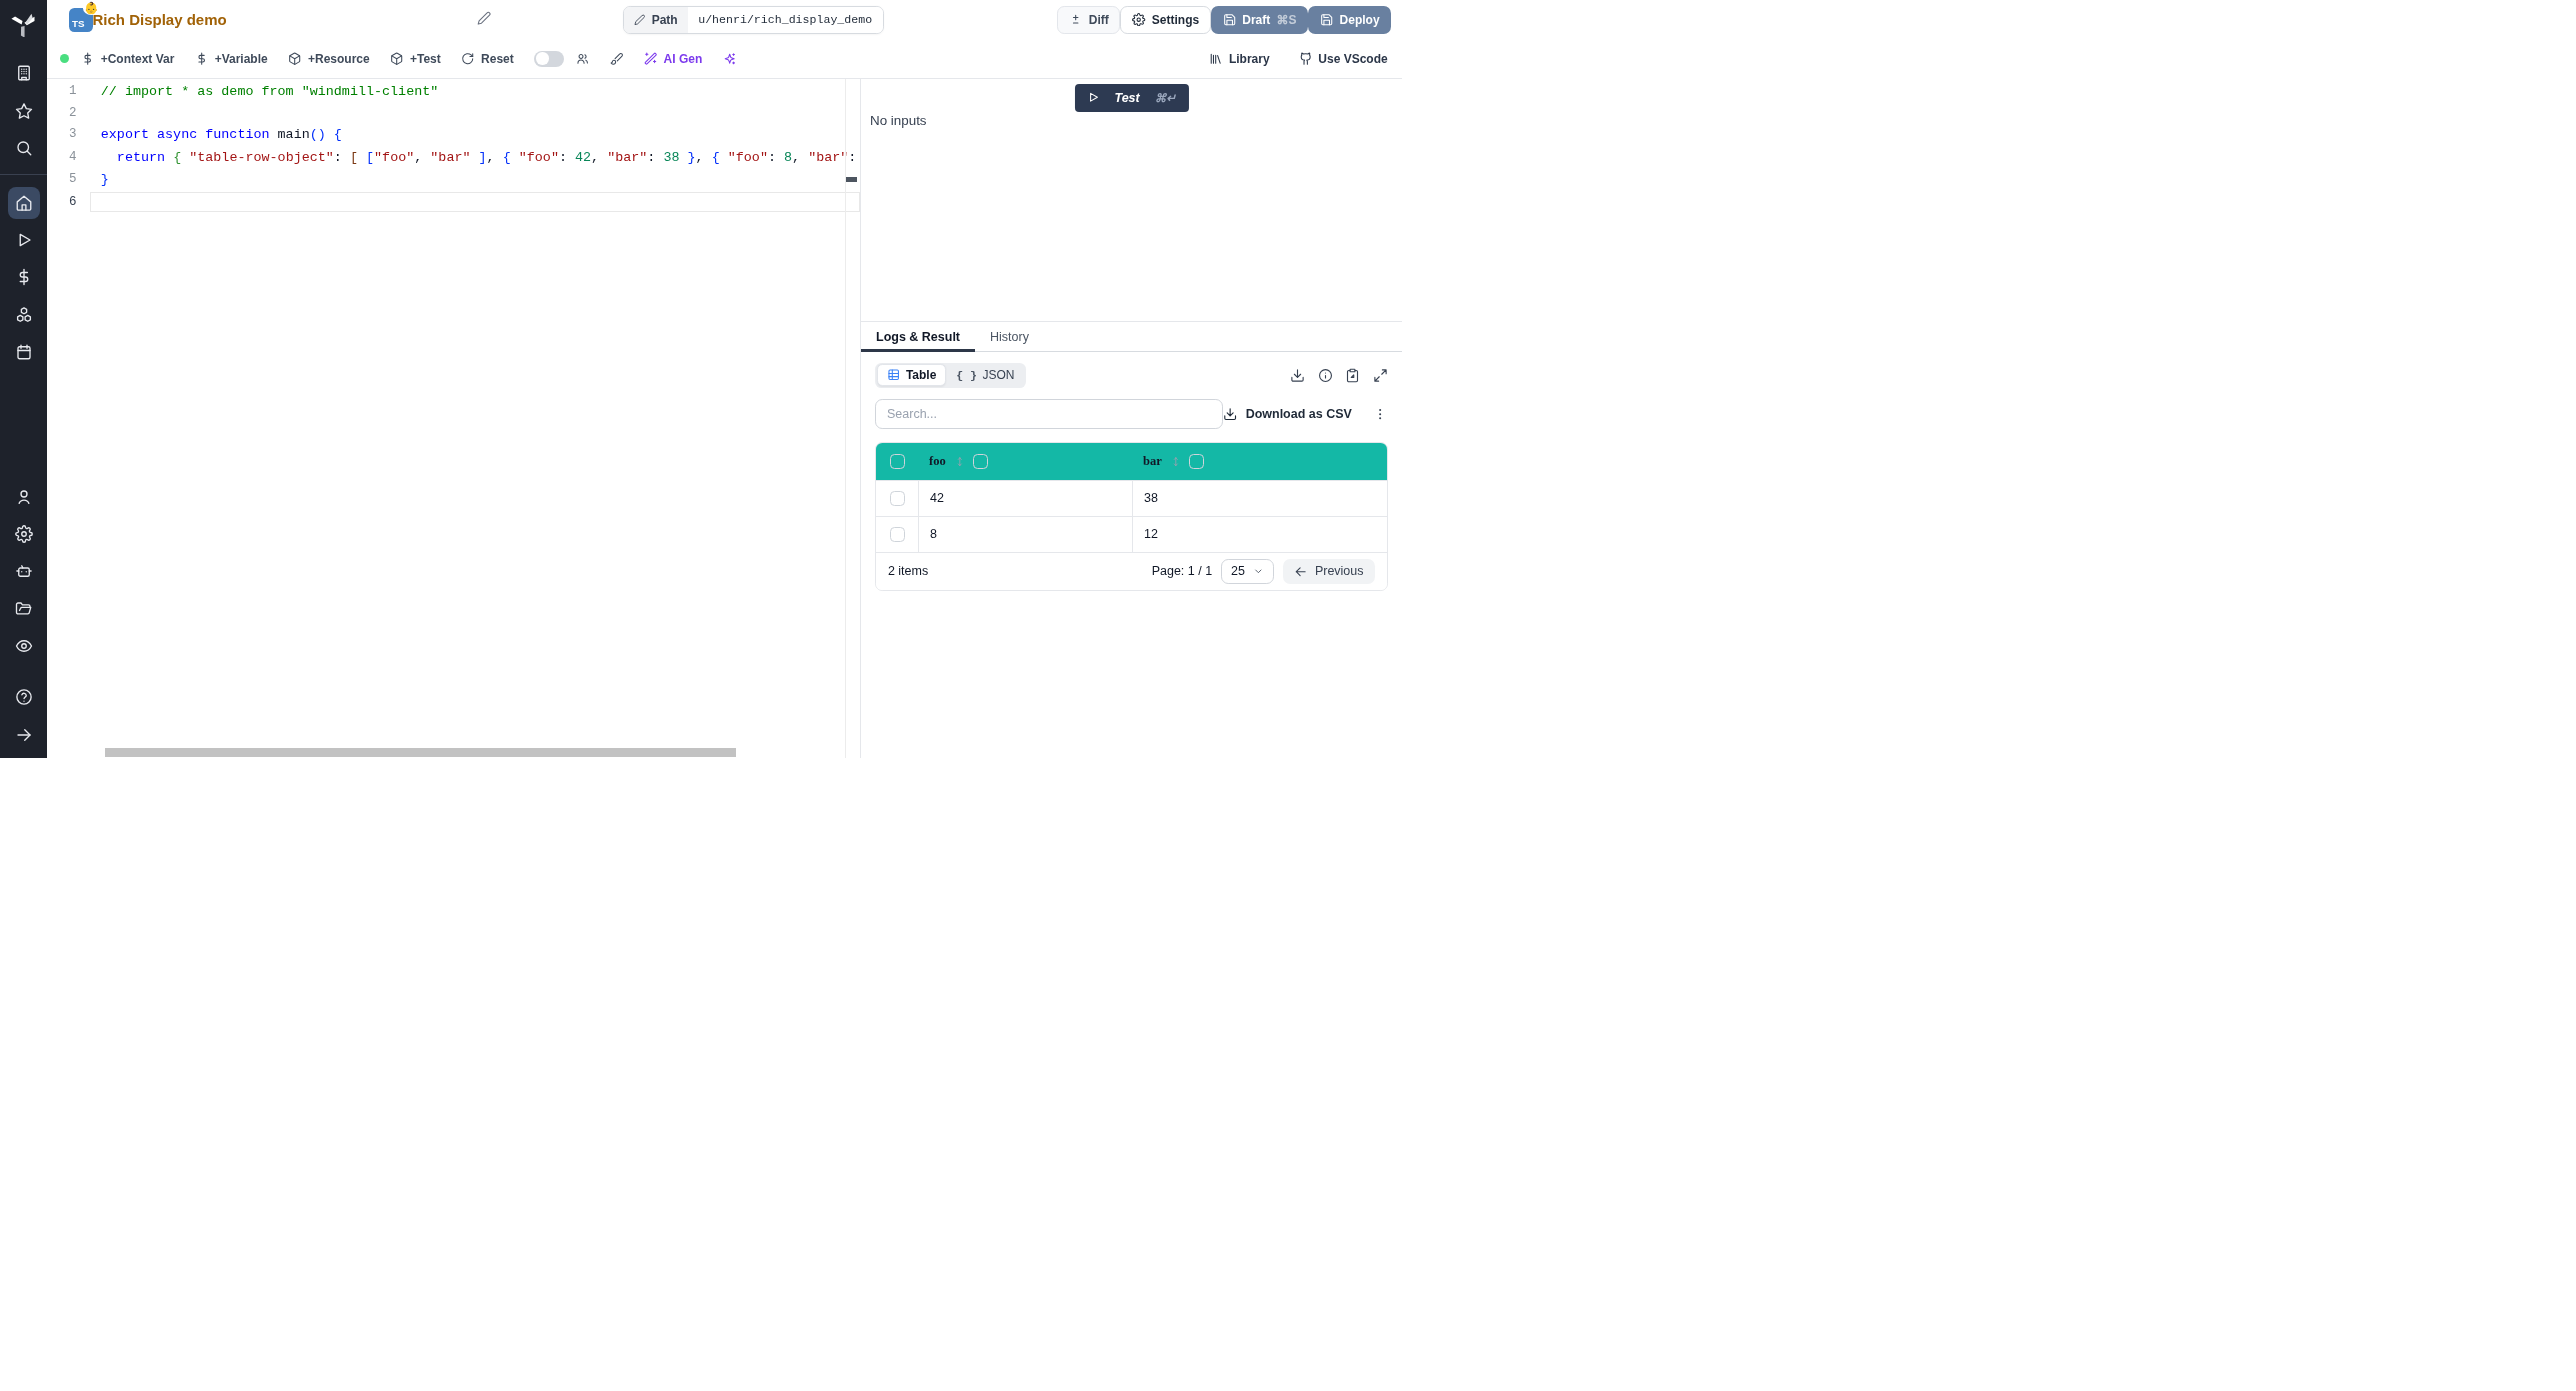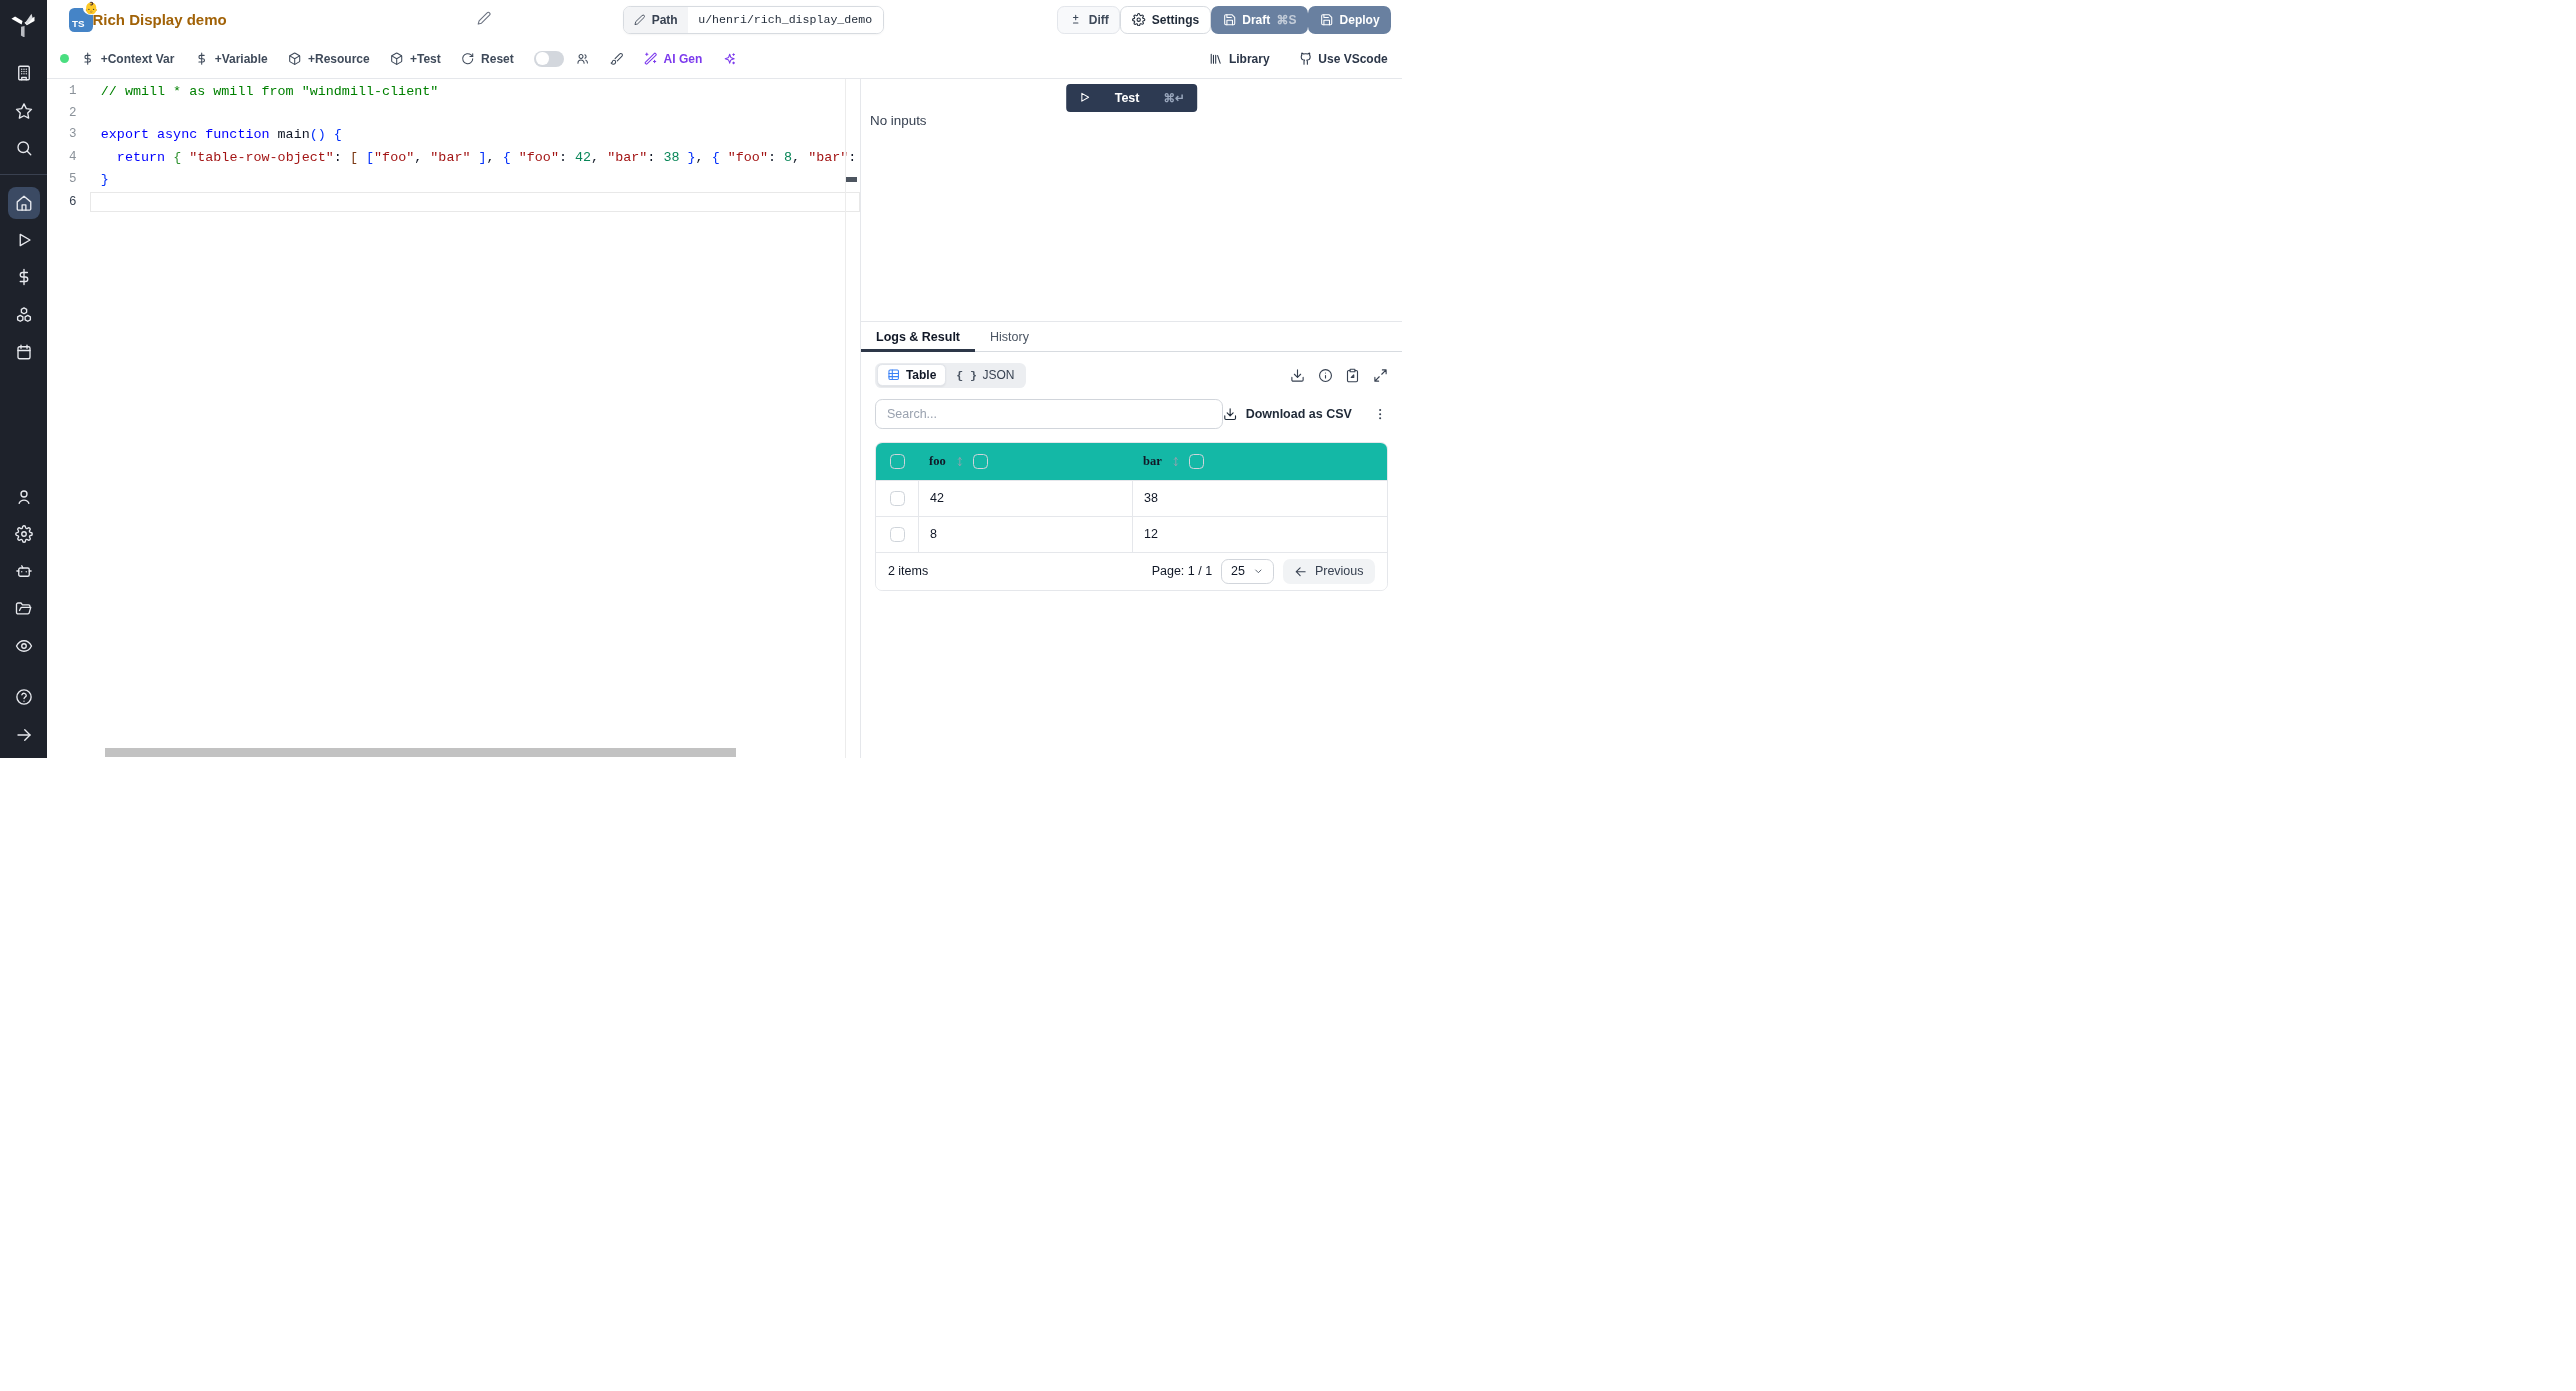--- a/index.html
+++ b/index.html
@@ -74,21 +74,21 @@
   .tok-b1{color:#0431fa}
   .tok-b2{color:#319331}
   .tok-b3{color:#7b3814}
   .overview-mark{position:absolute;right:2.7px;top:98px;width:11.6px;height:4.5px;background:#4d5560;}
   .h-scrollbar{position:absolute;left:43px;right:15px;bottom:0;height:10.7px;}
   .h-scrollbar .thumb{position:absolute;left:15px;width:631px;top:0.9px;bottom:0.9px;background:#c2c2c2;}
 
   
   .right-panel{width:542px;flex:0 0 542px;border-left:0.9px solid #e5e7eb;display:flex;flex-direction:column;min-height:0;}
   .inputs-pane{height:242px;flex:0 0 242px;position:relative;}
-  .test-btn{position:absolute;top:4.5px;left:50%;transform:translateX(-50%);display:flex;align-items:center;gap:24px;background:var(--test-button);color:#fff;border-radius:4px;height:28px;padding:0 12.5px;font-size:12.5px;font-weight:bold;cursor:pointer;}
+  .test-btn{position:absolute;top:4.5px;left:50%;transform:translateX(-50%);display:flex;align-items:center;gap:15px;background:var(--test-button);color:#fff;border-radius:4px;height:28px;padding:0 12.5px;font-size:12.5px;font-weight:bold;cursor:pointer;font-style:italic;}
   .test-btn svg{width:12.5px;height:12.5px;stroke:#fff;fill:none;stroke-width:2;stroke-linejoin:round}
   .test-kbd{color:#9aa7bd;font-weight:600;font-size:11.6px;}
   .no-inputs{position:absolute;top:34px;left:9px;font-size:13.4px;color:#374151;}
 
   .logs-pane{flex:1;border-top:0.9px solid #e5e7eb;display:flex;flex-direction:column;min-height:0;}
   .tab-bar{height:30px;flex:0 0 30px;display:flex;border-bottom:0.9px solid #d7dbe0;}
   .tab{padding:0 15px;display:flex;align-items:center;font-size:12.5px;color:#4b5563;cursor:pointer;position:relative;white-space:nowrap;}
   .tab.active{color:#111827;font-weight:600;}
   .tab.active::after{content:"";position:absolute;left:0;right:0;bottom:-0.9px;height:2.7px;background:var(--tab-underline);}
   .logs-content{padding:10.7px 14.3px;flex:1;overflow:hidden;}
@@ -377,21 +377,21 @@
             </svg>
           <span>Use VScode</span>
         </div>
       </div>
     </div>
 
     <div class="body-split">
 
       <div class="editor">
         <div>
-            <div class="code-line"><span class="gutter">1</span><span class="code-text"><span class="tok-com">// wmill * as wmill from "windmill-client"</span></span></div>
+            <div class="code-line"><span class="gutter">1</span><span class="code-text"><span class="tok-com">// import * as demo from "windmill-client"</span></span></div>
             <div class="code-line"><span class="gutter">2</span><span class="code-text"></span></div>
             <div class="code-line"><span class="gutter">3</span><span class="code-text"><span class="tok-kw">export async function</span><span class="tok-fn"> main</span><span class="tok-b1">()</span><span class="tok-b1"> {</span></span></div>
             <div class="code-line"><span class="gutter">4</span><span class="code-text"><span class="tok-kw">  return</span><span class="tok-b2"> {</span><span class="tok-str"> "table-row-object"</span><span class="tok-p">:</span><span class="tok-b3"> [</span><span class="tok-b1"> [</span><span class="tok-str">"foo"</span><span class="tok-p">,</span><span class="tok-str"> "bar"</span><span class="tok-b1"> ]</span><span class="tok-p">,</span><span class="tok-b1"> {</span><span class="tok-str"> "foo"</span><span class="tok-p">:</span><span class="tok-num"> 42</span><span class="tok-p">,</span><span class="tok-str"> "bar"</span><span class="tok-p">:</span><span class="tok-num"> 38</span><span class="tok-b1"> }</span><span class="tok-p">,</span><span class="tok-b1"> {</span><span class="tok-str"> "foo"</span><span class="tok-p">:</span><span class="tok-num"> 8</span><span class="tok-p">,</span><span class="tok-str"> "bar"</span><span class="tok-p">:</span><span class="tok-num"> 12</span></span></div>
             <div class="code-line"><span class="gutter">5</span><span class="code-text"><span class="tok-b1">}</span></span></div>
             <div class="code-line active"><span class="gutter">6</span><span class="code-text"></span></div>
           </div>
         <div class="overview-mark"></div>
         <div class="h-scrollbar">
           <div class="thumb"></div>
         </div>

